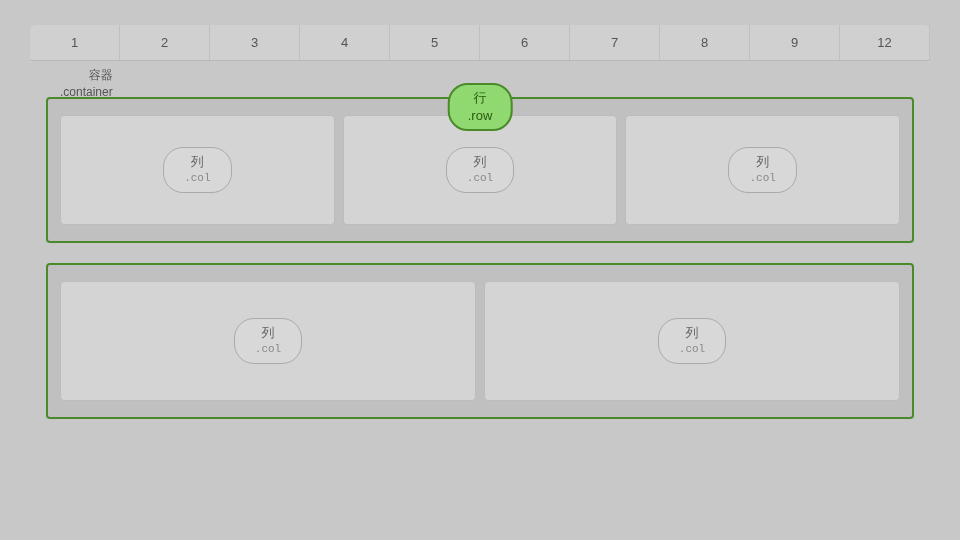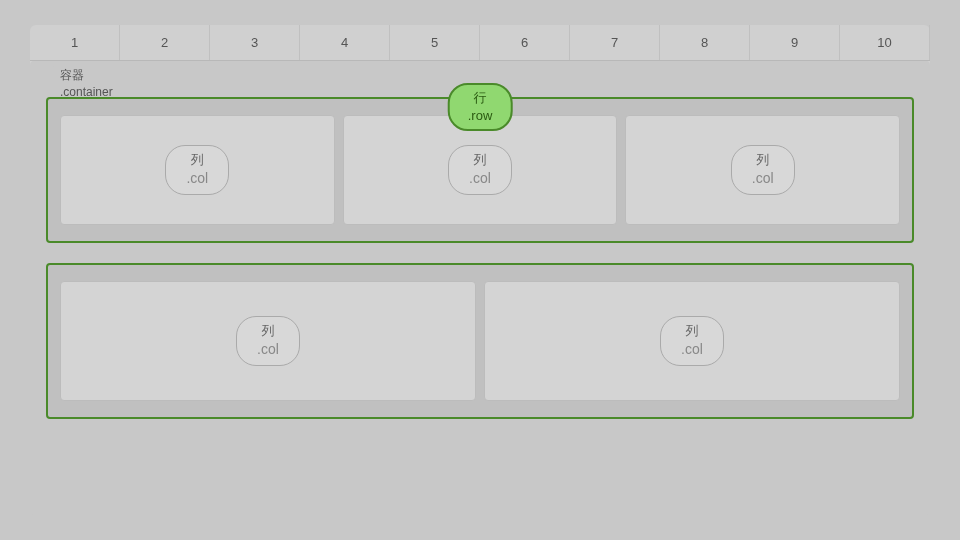--- a/index.html
+++ b/index.html
@@ -60,21 +60,21 @@
 
     .container-label {
       position: absolute;
       top: 4px;
       left: 20px;
       background: #c8c8c8;
       border-radius: 8px;
       padding: 2px 10px;
       font-size: 12px;
       color: #555;
-      text-align: left;
+      text-align: right;
       line-height: 1.4;
     }
 
     
     .row-badge {
       position: absolute;
       top: -16px;
       left: 50%;
       transform: translateX(-50%);
       background: #90d870;
@@ -122,22 +122,23 @@
       border: 1.5px solid #aaaaaa;
       border-radius: 20px;
       padding: 5px 20px;
       font-size: 13px;
       color: #666;
       text-align: center;
       line-height: 1.4;
     }
 
     .col-badge .col-class {
-      font-size: 14px;
+      font-size: 11px;
       color: #888;
+      font-family: Liberation Mono, monospace;
     }
 
     
     .row-wrapper.row2 .col-item {
       min-height: 120px;
     }
   </style>
 </head>
 <body>
 
@@ -146,21 +147,21 @@
   <div class="ruler">
     <div class="ruler-cell">1</div>
     <div class="ruler-cell">2</div>
     <div class="ruler-cell">3</div>
     <div class="ruler-cell">4</div>
     <div class="ruler-cell">5</div>
     <div class="ruler-cell">6</div>
     <div class="ruler-cell">7</div>
     <div class="ruler-cell">8</div>
     <div class="ruler-cell">9</div>
-    <div class="ruler-cell">10</div>
+    <div class="ruler-cell">12</div>
   </div>
 
   <div class="container-area">
     <div class="container-label">
       <div>容器</div>
       <div>.container</div>
     </div>
 
     <div class="row-wrapper">
       <div class="row-badge">

